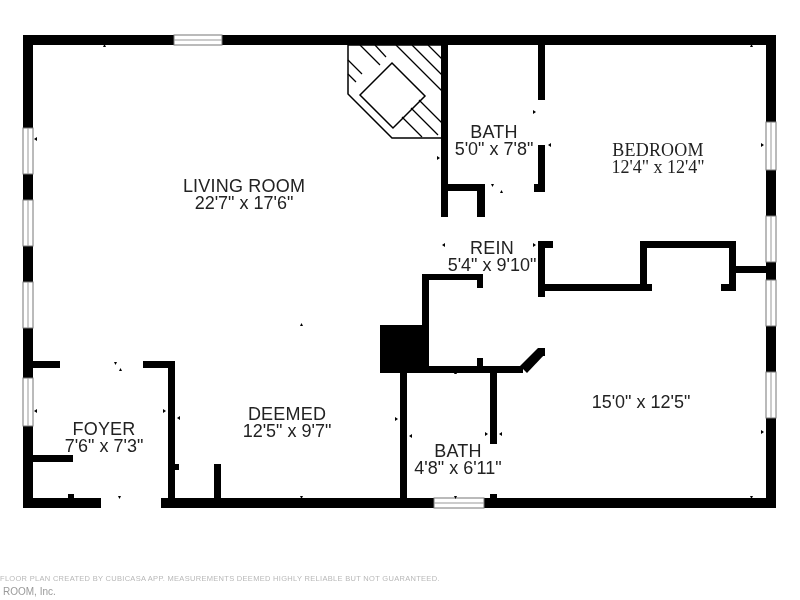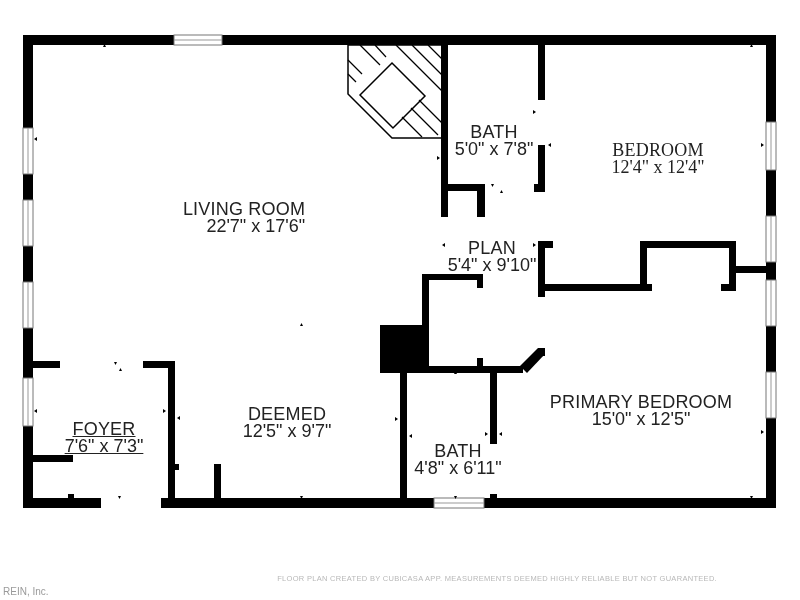--- a/index.html
+++ b/index.html
@@ -1,21 +1,21 @@
 <!DOCTYPE html>
 <html><head>
 <meta charset="utf-8">
 <style>
   html, body { margin: 0; padding: 0; background: #ffffff; }
   body { width: 800px; height: 600px; position: relative; overflow: hidden; font-family: "Liberation Sans", sans-serif; }
   #plan { position: absolute; left: 0; top: 0; width: 800px; height: 600px; }
   .room-label { position: absolute; text-align: center; color: #222; font-size: 18px; line-height: 17px; transform: translateX(-50%); white-space: nowrap; }
   .room-label .name { display: block; letter-spacing: 0.2px; }
   .room-label .dim { display: block; }
-  .disclaimer { position: absolute; left: 0; width: 717px; top: 574px; text-align: right; font-size: 7.5px; color: #b8b8b8; letter-spacing: 0.3px; }
+  .disclaimer { position: absolute; left: 0; width: 717px; top: 574px; text-align: left; font-size: 7.5px; color: #b8b8b8; letter-spacing: 0.3px; }
   .credit { position: absolute; left: 3px; top: 586px; font-size: 10px; color: #9a9a9a; }
 </style>
 </head>
 <body>
 
 <svg id="plan" viewBox="0 0 800 600" xmlns="http://www.w3.org/2000/svg">
   <g fill="#000">
 
     <rect x="23" y="35" width="752" height="10"></rect>
 
@@ -147,54 +147,53 @@
     <polygon points="118,496 121,496 119.5,499"></polygon>
     <polygon points="300,496 303,496 301.5,499"></polygon>
     <polygon points="454,496 457,496 455.5,499"></polygon>
     <polygon points="750,496 753,496 751.5,499"></polygon>
     <polygon points="764,432 761,430 761,434"></polygon>
     <polygon points="454,374 457,374 455.5,371"></polygon>
     <polygon points="503,368 506,368 504.5,371"></polygon>
   </g>
 </svg>
 
-<div class="room-label" style="left:244px; top:201px;text-align:right;">
+<div class="room-label" style="left:244px; top:178px;">
   <span class="name">LIVING ROOM</span>
   <span class="dim">22'7" x 17'6"</span>
 </div>
 
 <div class="room-label" style="left:494px; top:124px;">
   <span class="name">BATH</span>
   <span class="dim">5'0" x 7'8"</span>
 </div>
 
 <div class="room-label" style="left:658px; top:142px;font-family:Liberation Serif, serif;">
   <span class="name">BEDROOM</span>
   <span class="dim">12'4" x 12'4"</span>
 </div>
 
 <div class="room-label" style="left:492px; top:240px;">
-  <span class="name">PLAN</span>
+  <span class="name">REIN</span>
   <span class="dim">5'4" x 9'10"</span>
 </div>
 
-<div class="room-label" style="left:104px; top:421px;text-decoration:underline;">
+<div class="room-label" style="left:104px; top:421px;">
   <span class="name">FOYER</span>
   <span class="dim">7'6" x 7'3"</span>
 </div>
 
 <div class="room-label" style="left:287px; top:406px;">
   <span class="name">DEEMED</span>
   <span class="dim">12'5" x 9'7"</span>
 </div>
 
 <div class="room-label" style="left:458px; top:443px;">
   <span class="name">BATH</span>
   <span class="dim">4'8" x 6'11"</span>
 </div>
 
 <div class="room-label" style="left:641px; top:394px;">
-  <span class="name">PRIMARY BEDROOM</span>
   <span class="dim">15'0" x 12'5"</span>
 </div>
 
 <div class="disclaimer">FLOOR PLAN CREATED BY CUBICASA APP. MEASUREMENTS DEEMED HIGHLY RELIABLE BUT NOT GUARANTEED.</div>
-<div class="credit">REIN, Inc.</div>
+<div class="credit">ROOM, Inc.</div>
 
 </body></html>

